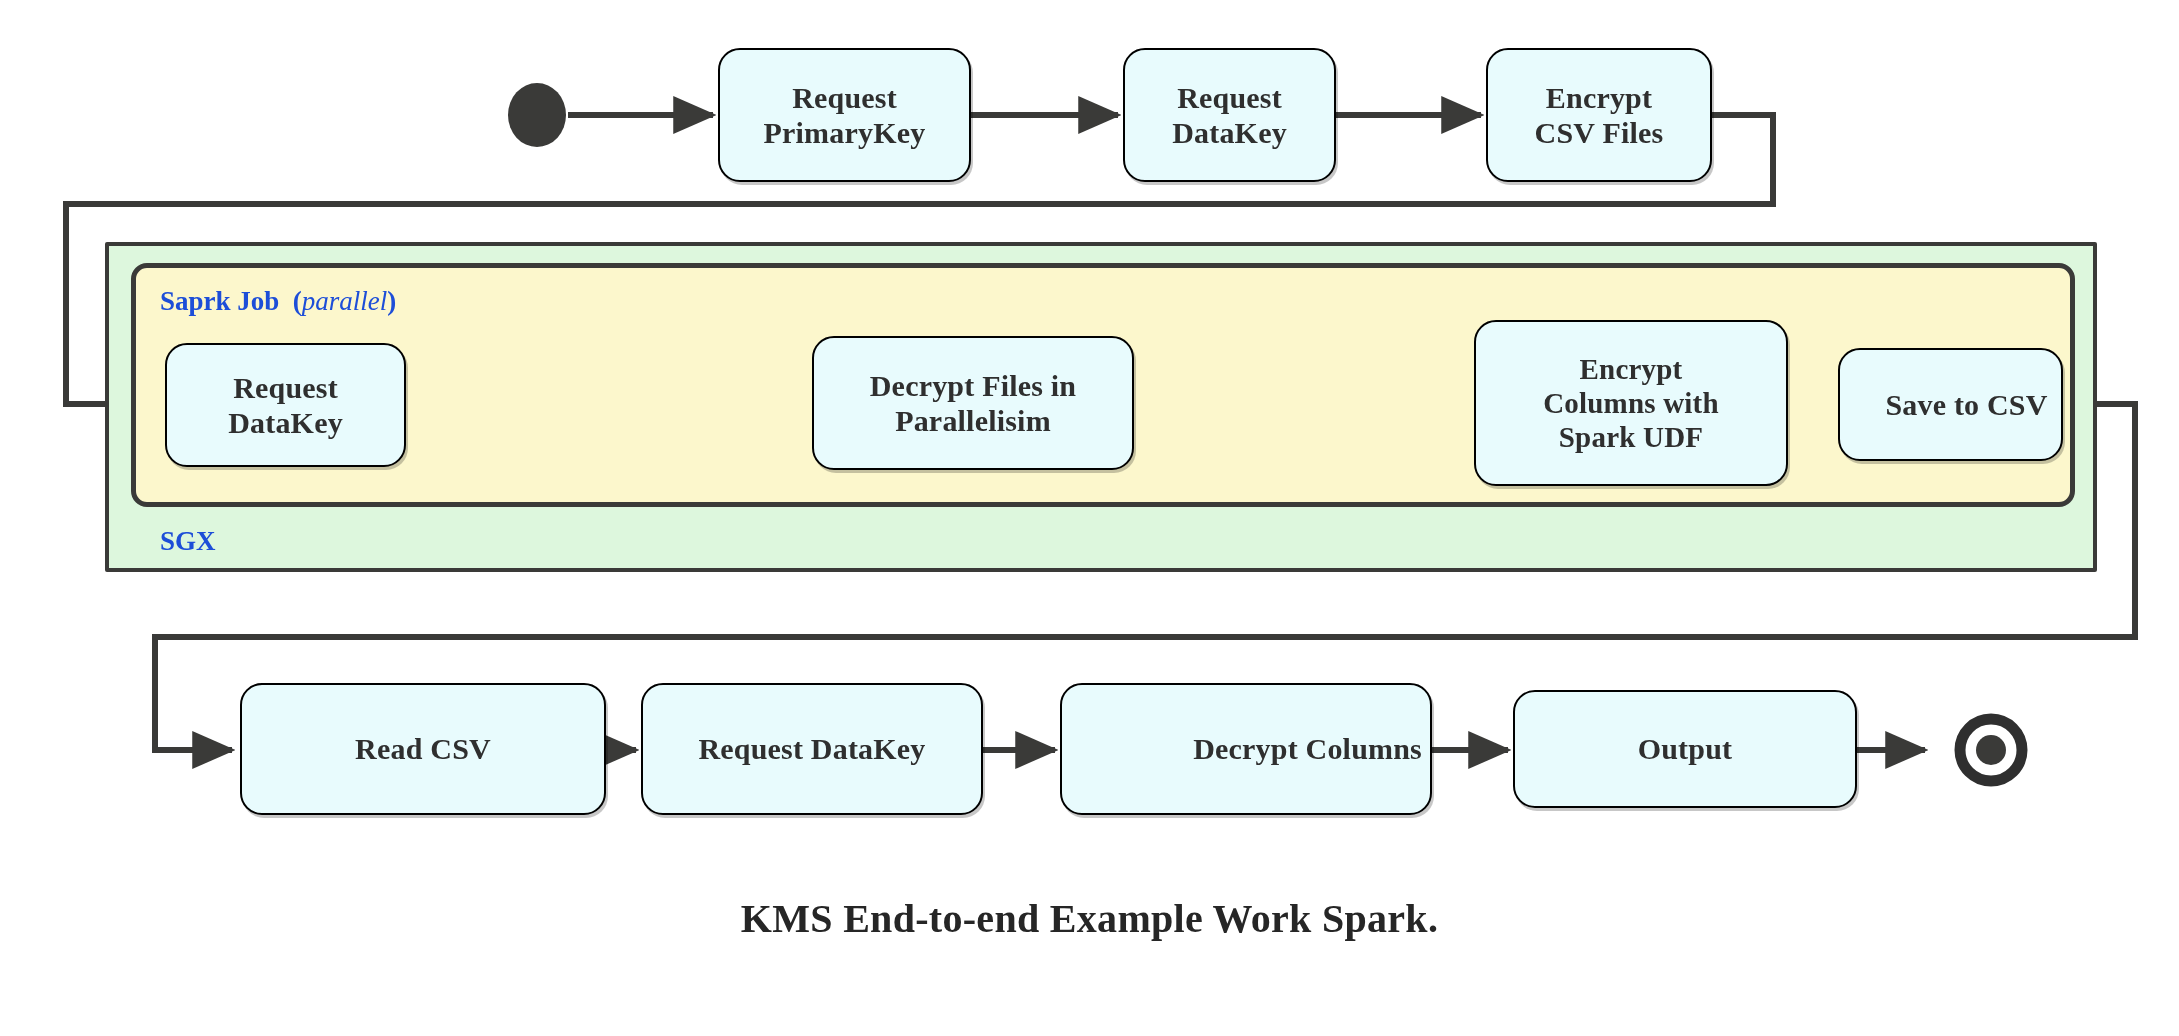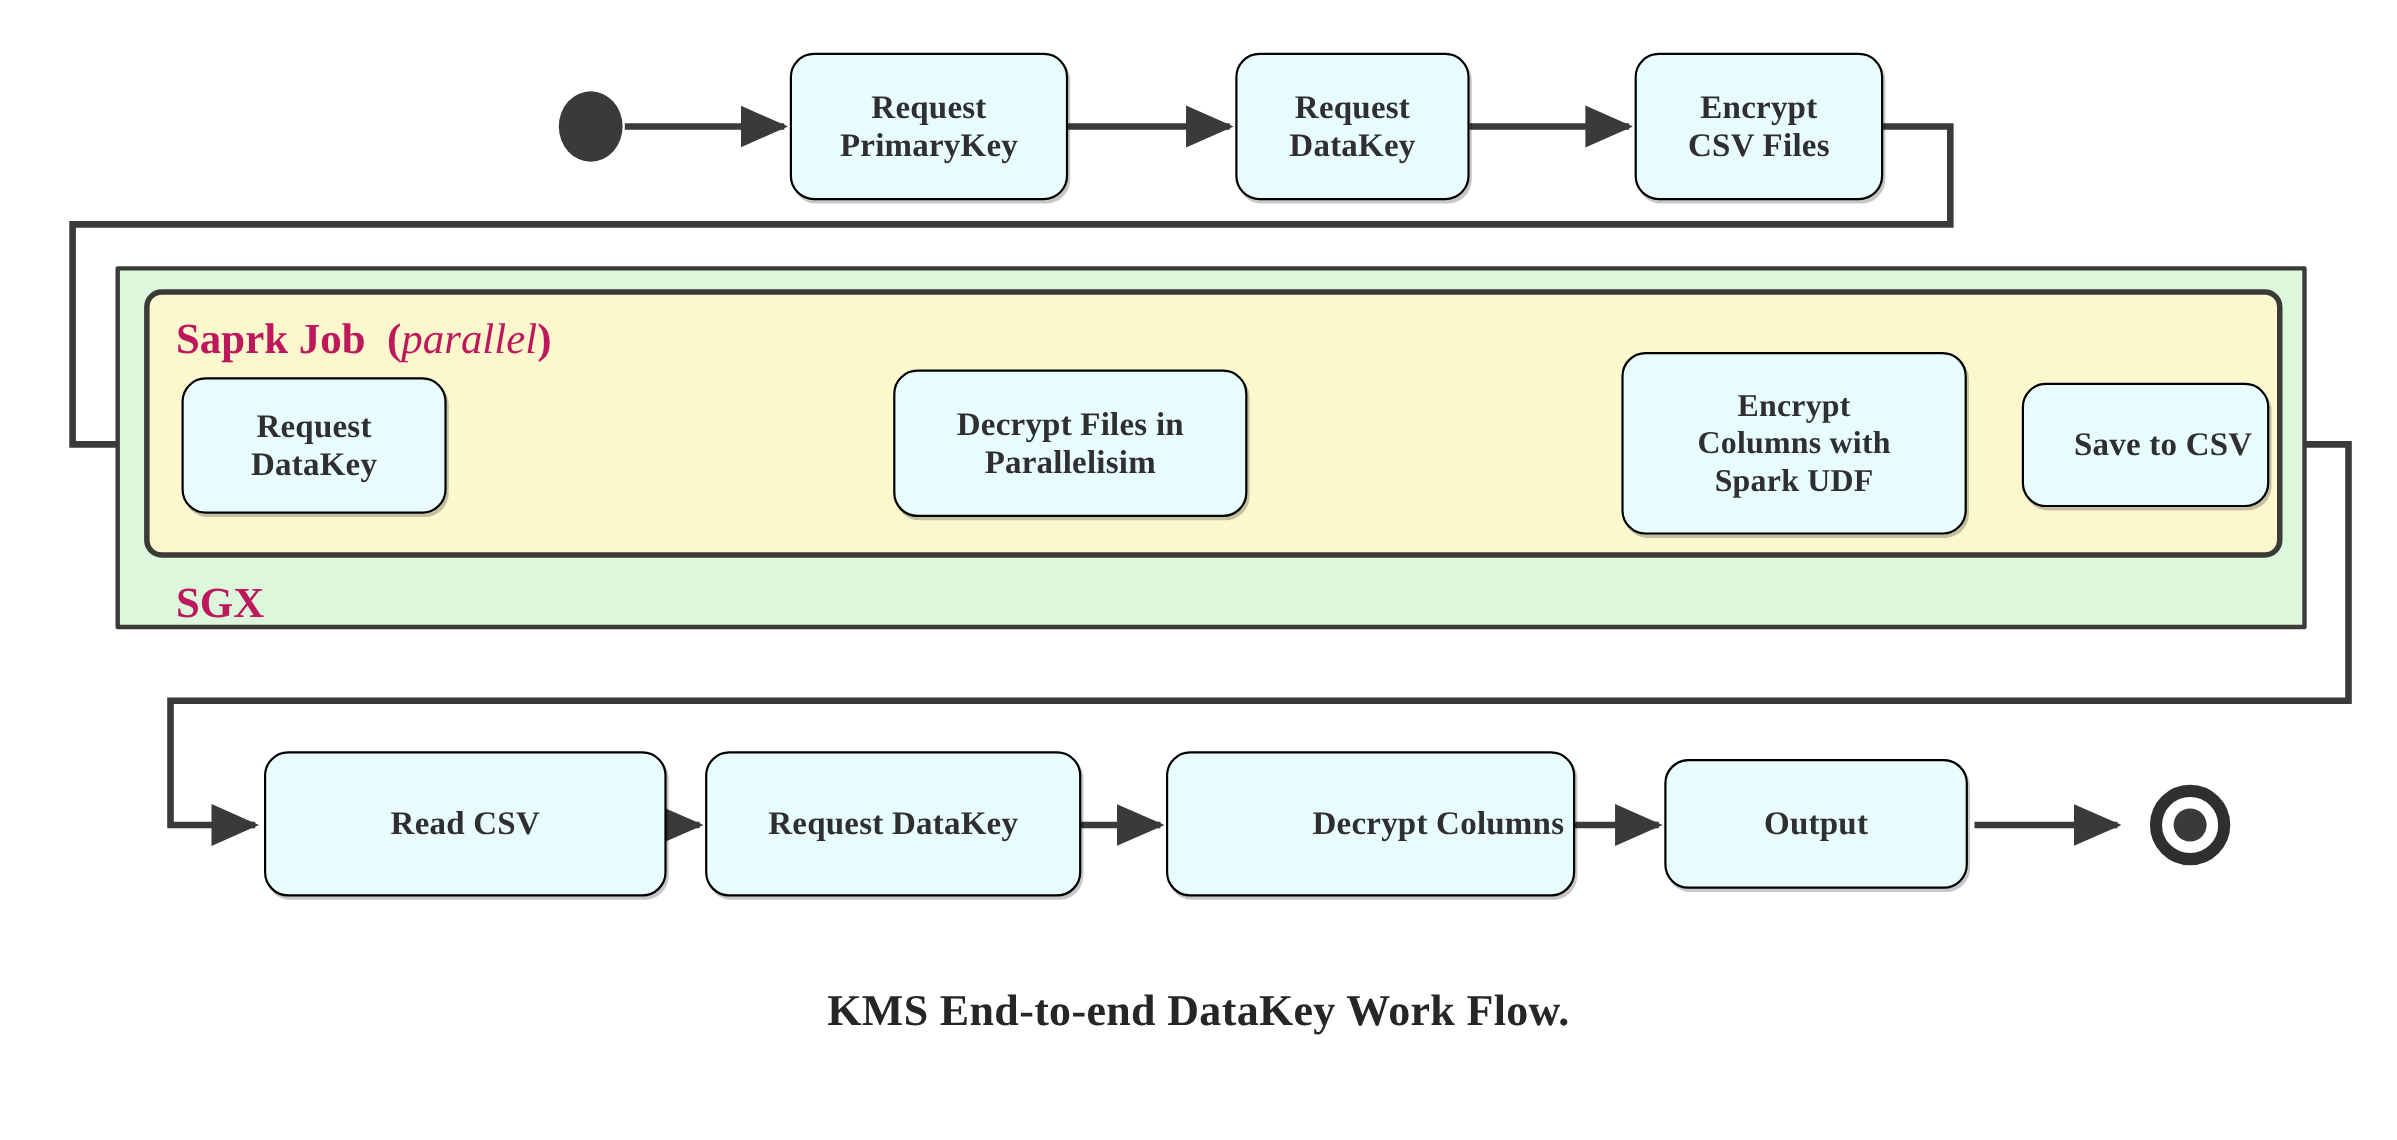--- a/index.html
+++ b/index.html
@@ -56,22 +56,22 @@
   }
   .spark-container {
     position: absolute;
     box-sizing: border-box;
     background: #fcf7cc;
     border: 5px solid #3a3a38;
     border-radius: 16px;
   }
   .group-label {
     position: absolute;
-    color: #be185d;
-    font-size: 39px;
+    color: #1d4ed8;
+    font-size: 27px;
     font-weight: bold;
     white-space: nowrap;
   }
   .group-label .paren {
     font-weight: bold;
   }
   .group-label .ital {
     font-style: italic;
     font-weight: normal;
   }
@@ -181,21 +181,21 @@
   </div>
 
   <div class="node-box" style="left:641px; top:683px; width:342px; height:132px;">
     <span class="node-label">Request DataKey</span>
   </div>
 
   <div class="node-box" style="left:1060px; top:683px; width:372px; height:132px;justify-content:flex-end;">
     <span class="node-label">Decrypt Columns</span>
   </div>
 
-  <div class="node-box" style="left:1513px; top:690px; width:276px; height:118px;">
+  <div class="node-box" style="left:1513px; top:690px; width:344px; height:118px;">
     <span class="node-label">Output</span>
   </div>
 
   <div class="caption" style="left:0; top:895px;">
-    <span>KMS End-to-end DataKey Work Flow.</span>
+    <span>KMS End-to-end Example Work Spark.</span>
   </div>
 
 </div>
 
 </body></html>

